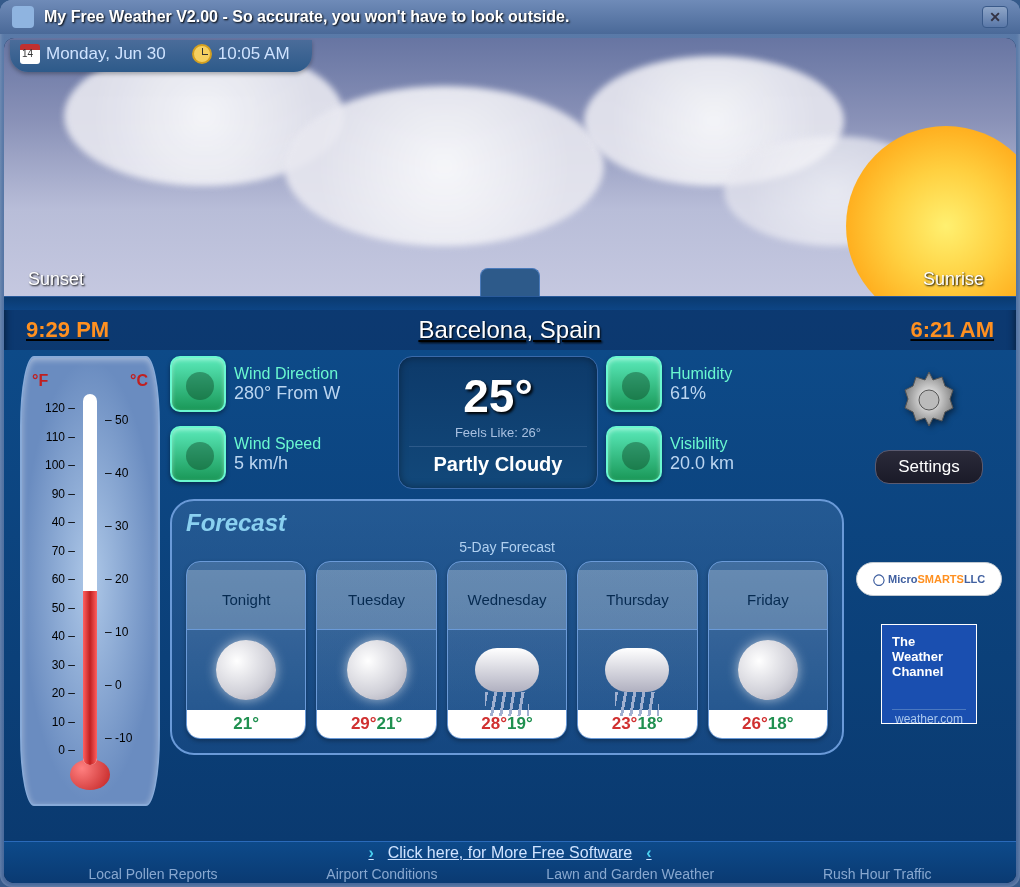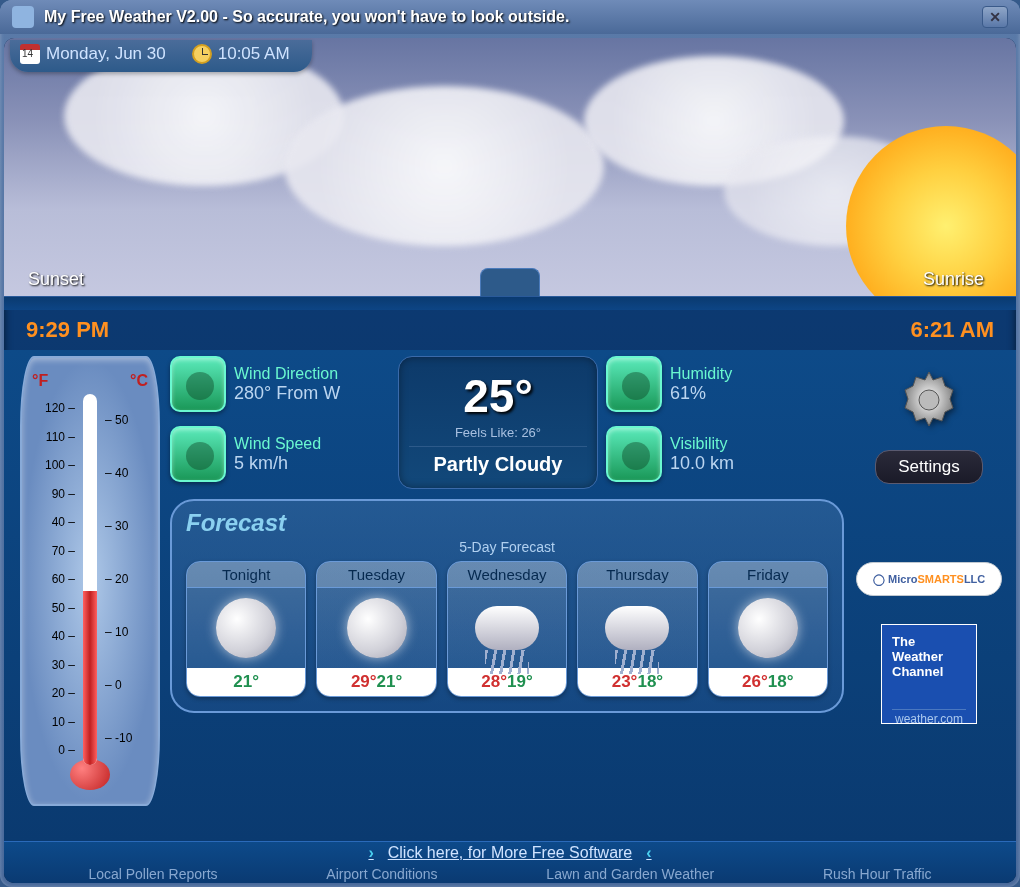--- a/index.html
+++ b/index.html
@@ -22,21 +22,21 @@
 .cloud { position:absolute; background:radial-gradient(circle,#fff 0%,#e8e8f0 70%); border-radius:50%; filter:blur(3px); opacity:.9; }
 .c1 { width:280px; height:140px; top:40px; left:60px; }
 .c2 { width:320px; height:160px; top:80px; left:280px; }
 .c3 { width:260px; height:130px; top:50px; left:580px; }
 .c4 { width:220px; height:110px; top:130px; left:720px; opacity:.7; }
 .sun { position:absolute; right:-30px; bottom:-30px; width:200px; height:200px; background:radial-gradient(circle,#fff070 0%,#ffd040 40%,#ffb020 70%,rgba(255,180,32,0) 100%); border-radius:50%; }
 .tablabel { position:absolute; bottom:6px; color:#fff; font-size:18px; text-shadow:1px 1px 2px #000; }
 .tl-l { left:24px; } .tl-r { right:32px; }
 .handle { position:absolute; bottom:0; left:50%; transform:translateX(-50%); width:60px; height:28px; background:#2d5a8a; border-radius:8px 8px 0 0; border:1px solid #4a7aba; border-bottom:none; }
 .bottomedge { height:14px; background:linear-gradient(180deg,#0a3a70,#0d4585); border-top:1px solid #2a5a9a; }
-.locbar { display:flex; align-items:center; justify-content:space-between; padding:4px 22px; height:40px; }
+.locbar { display:flex; align-items:center; justify-content:space-between; padding:4px 22px; height:40px;text-decoration:underline; }
 .locbar .time { color:#ff9020; font-size:22px; font-weight:bold; }
 .locbar .loc { color:#fff; font-size:24px; text-shadow:1px 1px 2px #000; }
 .main { flex:1; display:flex; padding:6px 12px 6px 16px; gap:10px; background:linear-gradient(180deg,#0d4a88 0%,#0a3a70 100%); }
 .thermo { width:140px; height:450px; background:radial-gradient(ellipse at center,#aec8e8 0%,#6a8cc0 70%); border-radius:14px/70px; border:2px solid #88aad8; padding:14px 10px; display:flex; flex-direction:column; align-items:center; box-shadow:inset 0 2px 6px rgba(255,255,255,.4); }
 .tlabels { width:100%; display:flex; justify-content:space-between; color:#c02020; font-size:16px; font-weight:bold; }
 .tscale { flex:1; width:100%; display:flex; justify-content:center; gap:8px; margin-top:4px; position:relative; }
 .scalecol { width:42px; font-size:12px; color:#000; line-height:28.5px; }
 .scalecol.left { text-align:right; }
 .tube { width:14px; background:#fff; border-radius:7px; display:flex; flex-direction:column; justify-content:flex-end; }
 .redfill { background:linear-gradient(90deg,#ff6060,#c02020,#ff6060); height:47%; border-radius:0 0 7px 7px; }
@@ -52,21 +52,21 @@
 .sttxt .val { color:#bbd5f0; font-size:18px; }
 .tempbox { width:200px; background:linear-gradient(180deg,#0d3a6a 0%,#12487a 100%); border:1px solid #3a6aaa; border-radius:14px; padding:12px 10px; text-align:center; box-shadow:inset 0 0 8px rgba(0,0,0,.4); }
 .tempbox .big { color:#fff; font-size:46px; font-weight:bold; text-shadow:2px 2px 3px #000; }
 .tempbox .feels { color:#a8c0e0; font-size:13px; margin-top:2px; }
 .tempbox .cond { color:#fff; font-size:20px; font-weight:bold; margin-top:6px; padding-top:6px; border-top:1px solid #2d5a8a; }
 .fcpanel { background:linear-gradient(180deg,rgba(60,110,165,.5),rgba(30,80,140,.5)); border:2px solid #6a9ad8; border-radius:24px; padding:8px 14px 14px; }
 .fchead { color:#8ad0f0; font-size:24px; font-style:italic; font-weight:bold; margin-bottom:2px; }
 .fcsub { text-align:center; color:#b0d0f0; font-size:14px; margin-bottom:6px; }
 .days { display:flex; gap:10px; justify-content:space-between; }
 .daycard { flex:1; background:linear-gradient(180deg,rgba(255,255,255,.15),rgba(100,150,210,.15)); border:1px solid #6a9ad8; border-radius:14px; overflow:hidden; box-shadow:0 2px 4px rgba(0,0,0,.3); }
-.dayname { text-align:center; background:rgba(255,255,255,.2); color:#062a50; font-size:15px; padding:4px 0; border-bottom:1px solid #6a9ad8; }
+.dayname { text-align:center; background:rgba(255,255,255,.2); color:#062a50; font-size:15px; padding:21px 0; border-bottom:1px solid #6a9ad8;margin-top:8px; }
 .dayicon { height:80px; display:flex; align-items:center; justify-content:center; }
 .sunny { width:60px; height:60px; border-radius:50%; background:radial-gradient(circle at 35% 35%,#fff,#d0d0d8 60%,#a0a0b0); box-shadow:0 0 12px rgba(255,255,255,.6); }
 .rainy { width:64px; height:44px; border-radius:22px; background:linear-gradient(180deg,#fff,#b0b0c0); position:relative; }
 .rainy::after{content:'';position:absolute;top:44px;left:10px;width:44px;height:24px;background:repeating-linear-gradient(100deg,#a0b0d0 0 3px,transparent 3px 9px);}
 .daytemps { background:#fff; display:flex; justify-content:center; padding:4px 2px; font-size:17px; font-weight:bold; }
 .daytemps .hi { color:#d03030; } .daytemps .lo { color:#209050; }
 .rightcol { width:150px; display:flex; flex-direction:column; align-items:center; gap:18px; padding-top:12px; }
 .gear { width:64px; height:64px; position:relative; }
 .gear svg { width:64px; height:64px; filter:drop-shadow(2px 2px 3px rgba(0,0,0,.5)); }
 .setpill { background:linear-gradient(180deg,#2a2a3a,#1a1a28); color:#fff; padding:6px 22px; border-radius:14px; font-size:17px; border:1px solid #5a5a70; }
@@ -110,20 +110,21 @@
             <span class="clockicon"></span>
             <span>10:05 AM</span>
           </div>
         </div>
       </div>
     </div>
     <div class="bottomedge"></div>
 
     <div class="locbar">
       <span class="time">9:29 PM</span>
+      <span class="loc">Barcelona, Spain</span>
       <span class="time">6:21 AM</span>
     </div>
 
     <div class="main">
       <div class="thermo">
         <div class="tlabels">
           <span>°F</span>
           <span>°C</span>
         </div>
         <div class="tscale">
@@ -186,21 +187,21 @@
               <div class="sticon"></div>
               <div class="sttxt">
                   <span class="lbl">Humidity</span>
                   <span class="val">61%</span>
                 </div>
             </div>
             <div class="statcard">
               <div class="sticon"></div>
               <div class="sttxt">
                   <span class="lbl">Visibility</span>
-                  <span class="val">10.0 km</span>
+                  <span class="val">20.0 km</span>
                 </div>
             </div>
           </div>
         </div>
 
         <div class="fcpanel">
           <div class="fchead">Forecast</div>
           <div class="fcsub">5-Day Forecast</div>
           <div class="days" id="days">
  <div class="daycard">

